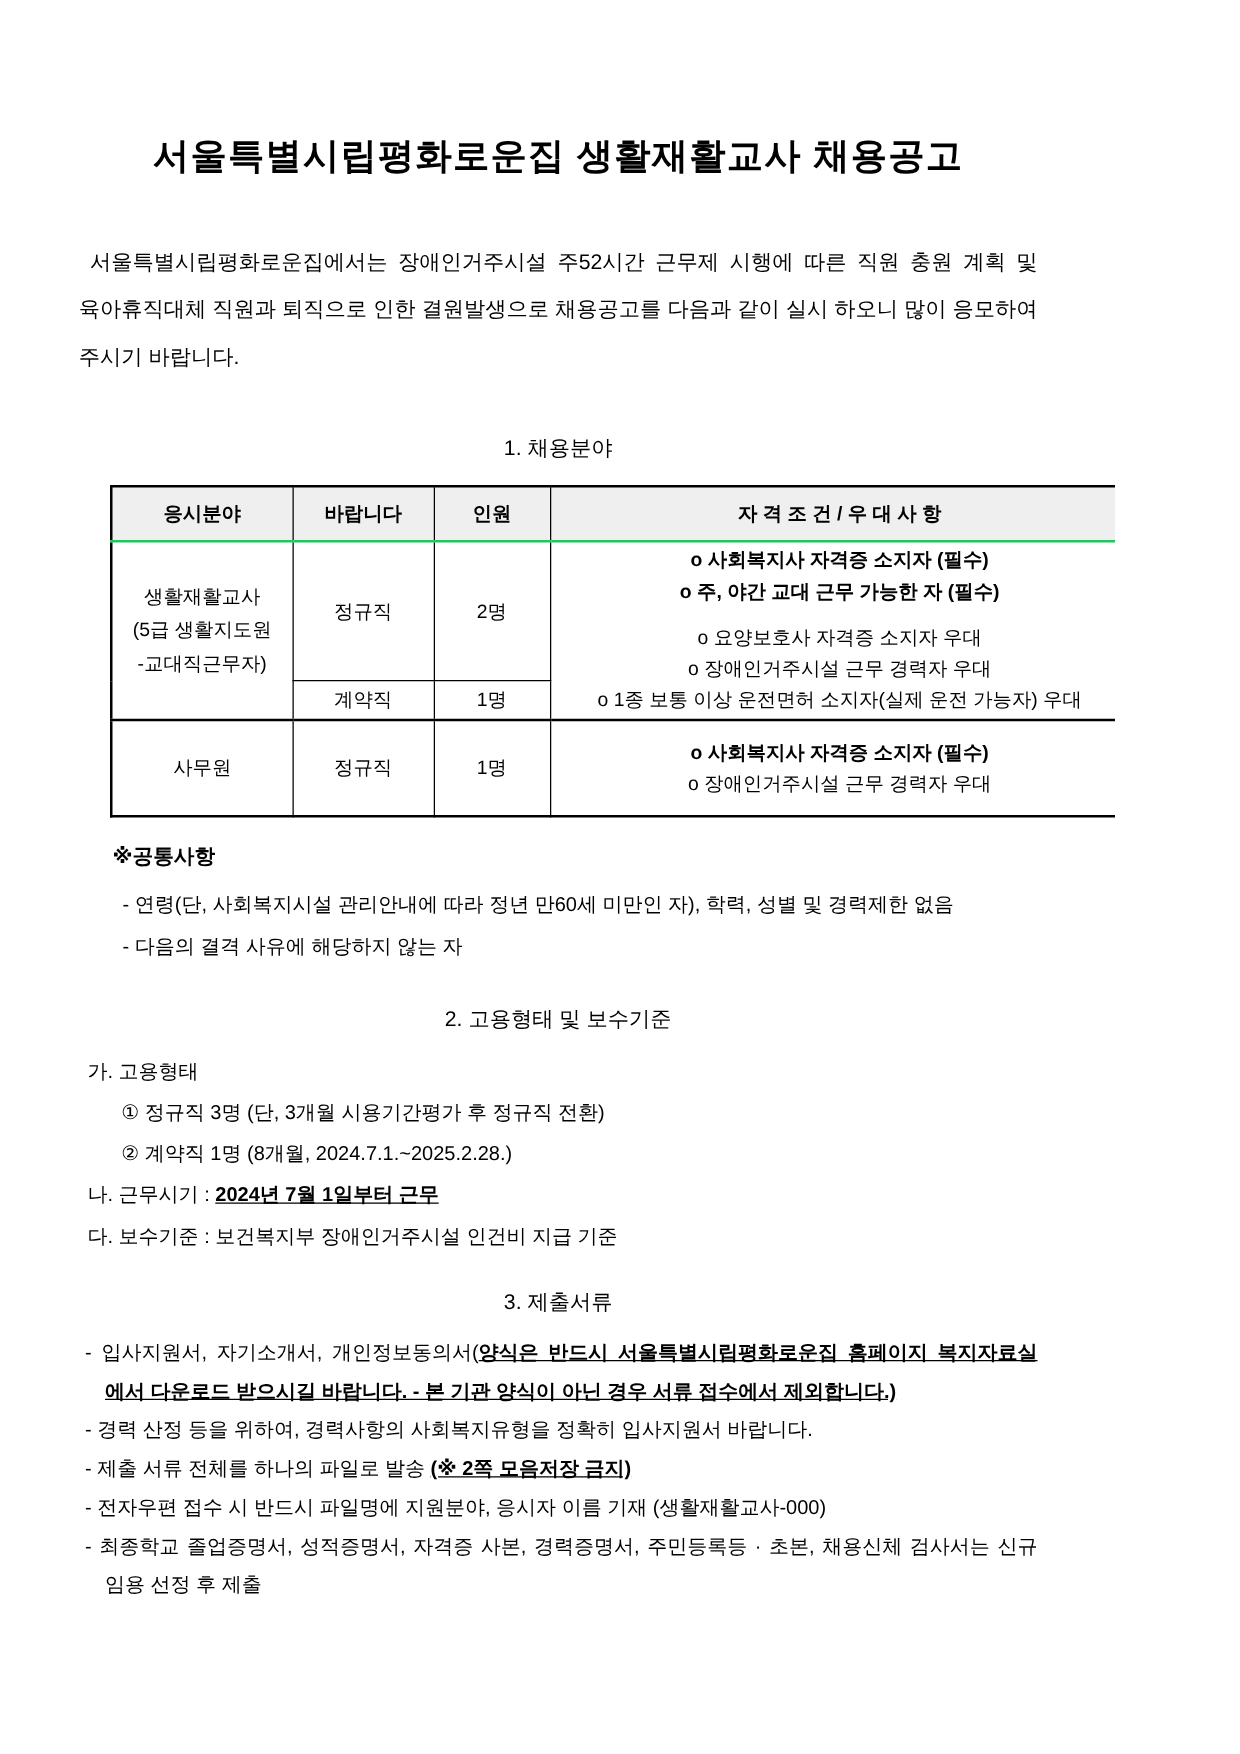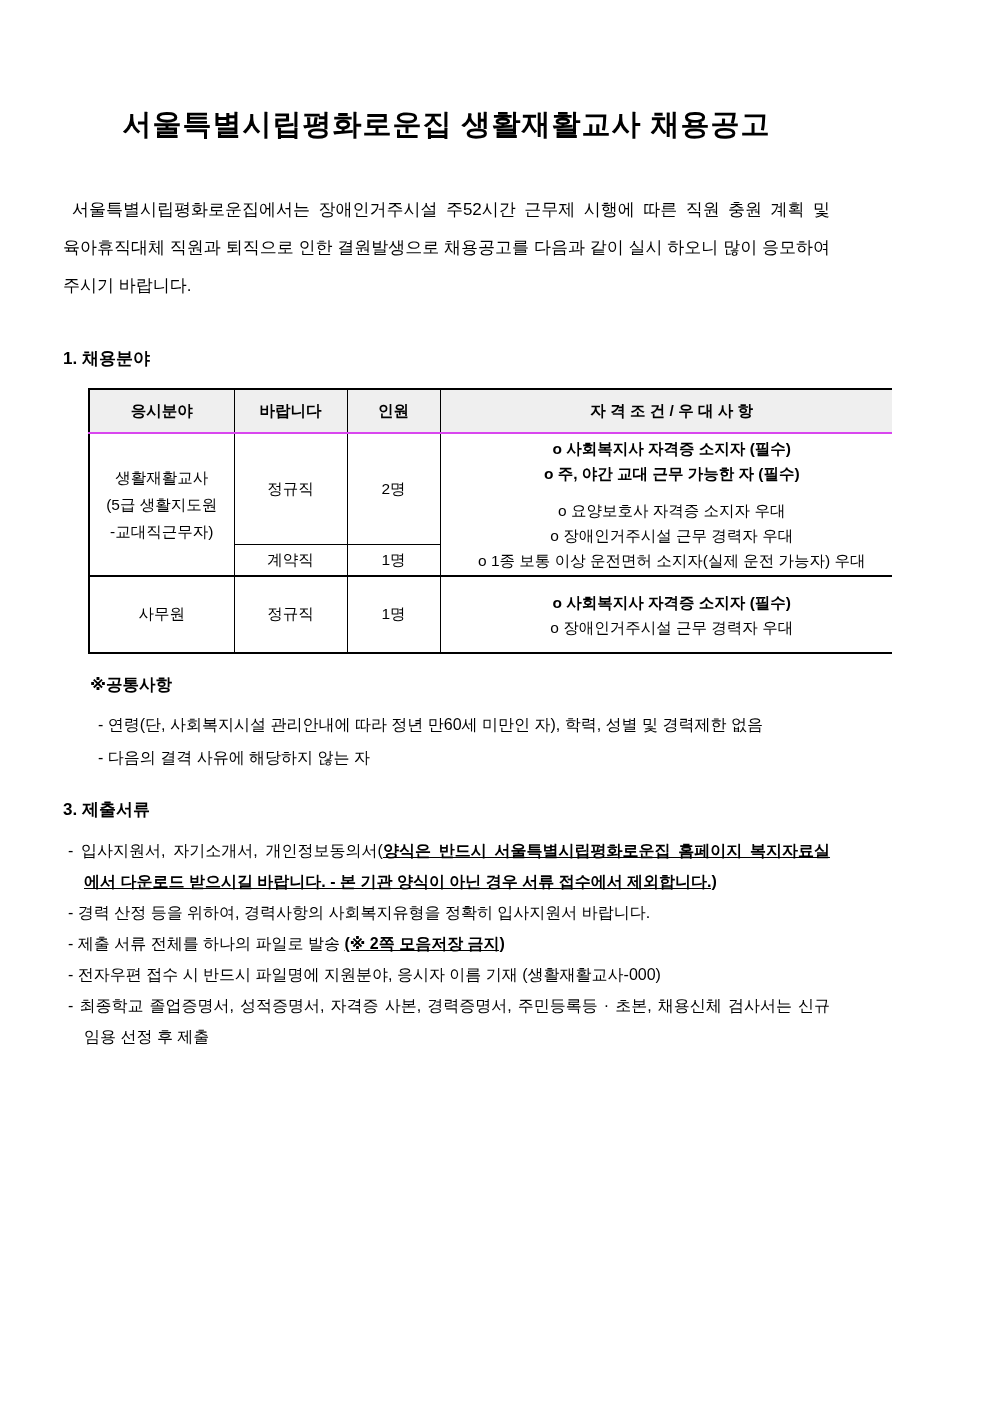--- a/index.html
+++ b/index.html
@@ -26,43 +26,44 @@
   .intro {
     font-size: 17px;
     line-height: 38px;
     text-align: justify;
     text-indent: 9px;
     word-break: keep-all;
     margin-bottom: 42px;
   }
   .sec-heading {
     font-size: 17px;
-    font-weight: bold;
+    font-weight: normal;
     margin-bottom: 14px;
+    text-align: center;
   }
   
   table.recruit {
     border-collapse: collapse;
     border: 2px solid #000;
     margin: 18px 0 20px 25px;
     width: 817px;
     table-layout: fixed;
     font-size: 15.5px;
   }
   table.recruit th, table.recruit td {
     border: 1px solid #000;
     text-align: center;
     vertical-align: middle;
     padding: 2px 4px;
   }
   table.recruit thead th {
     background: #efefef;
     font-weight: bold;
     height: 44px;
-    border-bottom: 2px solid #d946ef;
+    border-bottom: 2px solid #22c55e;
     margin-left: 25px;
   }
   table.recruit .col-field { width: 145px; }
   table.recruit .col-type  { width: 113px; }
   table.recruit .col-count { width: 93px; }
   tr.row-teacher-regular { height: 100px; }
   tr.row-teacher-contract { height: 28px; }
   tr.row-clerk { height: 77px; }
   tr.row-clerk td { border-top: 2px solid #000; }
   td.cond-cell {
@@ -158,20 +159,28 @@
       </tbody>
     </table>
 
     <div class="common-block">
       <div class="common-heading">※공통사항</div>
       <div class="common-item">- 연령(단, 사회복지시설 관리안내에 따라 정년 만60세 미만인 자), 학력, 성별 및 경력제한 없음</div>
       <div class="common-item">- 다음의 결격 사유에 해당하지 않는 자</div>
     </div>
   </div>
 
+  <div class="section2">
+    <div class="sec-heading">2. 고용형태 및 보수기준</div>
+    <div class="s2-line">가. 고용형태</div>
+    <div class="s2-line s2-sub">① 정규직 3명 (단, 3개월 시용기간평가 후 정규직 전환)</div>
+    <div class="s2-line s2-sub">② 계약직 1명 (8개월, 2024.7.1.~2025.2.28.)</div>
+    <div class="s2-line"><span>나. 근무시기 : </span><span class="underline-bold">2024년 7월 1일부터 근무</span></div>
+    <div class="s2-line">다. 보수기준 : 보건복지부 장애인거주시설 인건비 지급 기준</div>
+  </div>
 
   <div class="section3">
     <div class="sec-heading">3. 제출서류</div>
     <div class="s3-item"><span>- 입사지원서, 자기소개서, 개인정보동의서(</span><span class="underline-bold">양식은 반드시 서울특별시립평화로운집 홈페이지 복지자료실 에서 다운로드 받으시길 바랍니다. - 본 기관 양식이 아닌 경우 서류 접수에서 제외합니다.)</span></div>
     <div class="s3-item">- 경력 산정 등을 위하여, 경력사항의 사회복지유형을 정확히 입사지원서 바랍니다.</div>
     <div class="s3-item"><span>- 제출 서류 전체를 하나의 파일로 발송 </span><span class="underline-bold">(※ 2쪽 모음저장 금지)</span></div>
     <div class="s3-item">- 전자우편 접수 시 반드시 파일명에 지원분야, 응시자 이름 기재 (생활재활교사-000)</div>
     <div class="s3-item">- 최종학교 졸업증명서, 성적증명서, 자격증 사본, 경력증명서, 주민등록등 · 초본, 채용신체 검사서는 신규 임용 선정 후 제출</div>
   </div>
 

